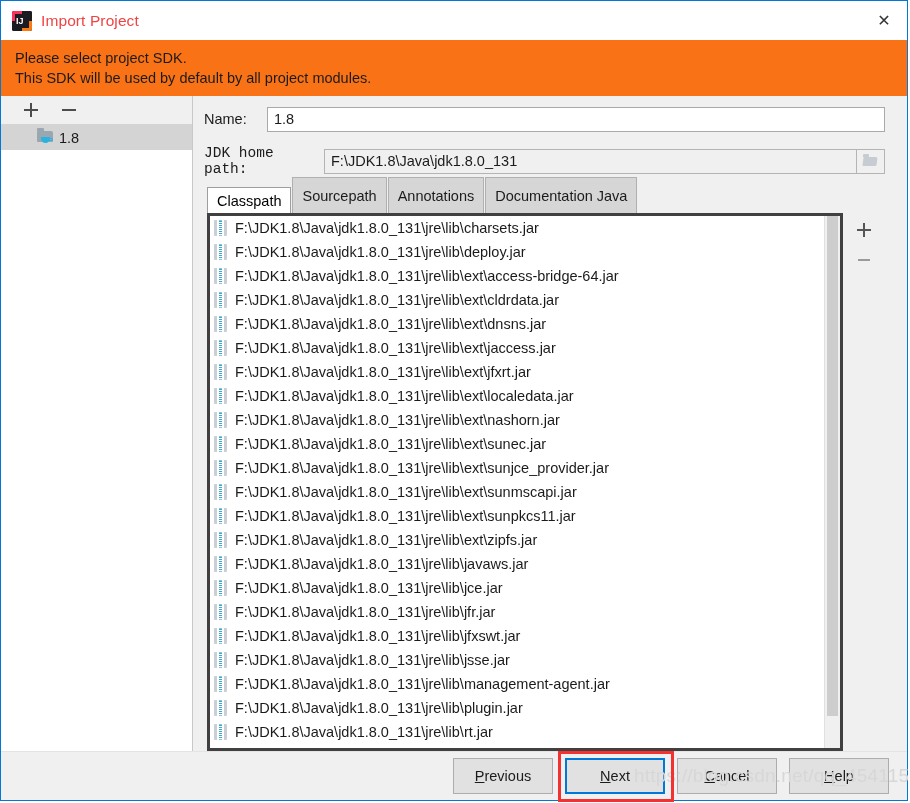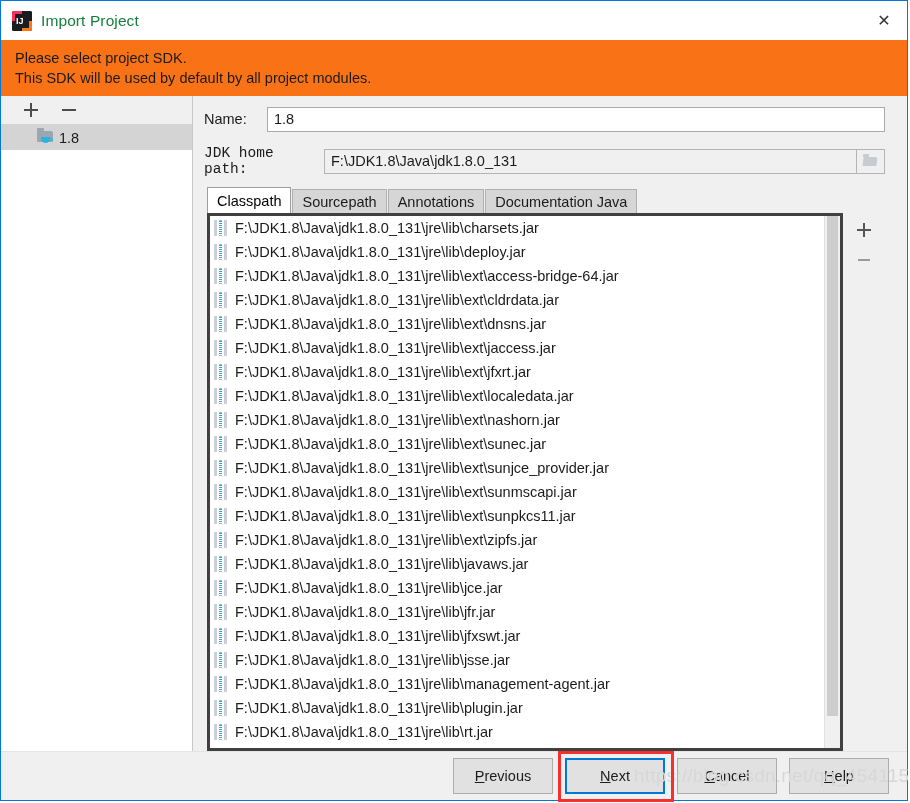--- a/index.html
+++ b/index.html
@@ -35,21 +35,21 @@
   .app-icon {
     margin-left: 11px;
     width: 20px;
     height: 20px;
     position: relative;
     flex: 0 0 auto;
   }
   .title-text {
     margin-left: 9px;
     font-size: 15.5px;
-    color: #15803d;
+    color: #ef4444;
     letter-spacing: 0.1px;
   }
   .close-btn {
     position: absolute;
     right: 0;
     top: 0;
     width: 46px;
     height: 38px;
     display: flex;
     align-items: center;
@@ -242,21 +242,21 @@
   
   .tabbar {
     display: flex;
     align-items: flex-end;
     height: 26px;
     flex: 0 0 auto;
     position: relative;
     margin-left: 3px;
   }
   .tab {
-    height: 24px;
+    height: 36px;
     padding: 0 9px;
     display: flex;
     align-items: center;
     font-size: 14.5px;
     color: #1b1b1b;
     background: #d6d6d6;
     border: 1px solid #b0b0b0;
     border-bottom: none;
     margin-right: 1px;
     box-sizing: border-box;

